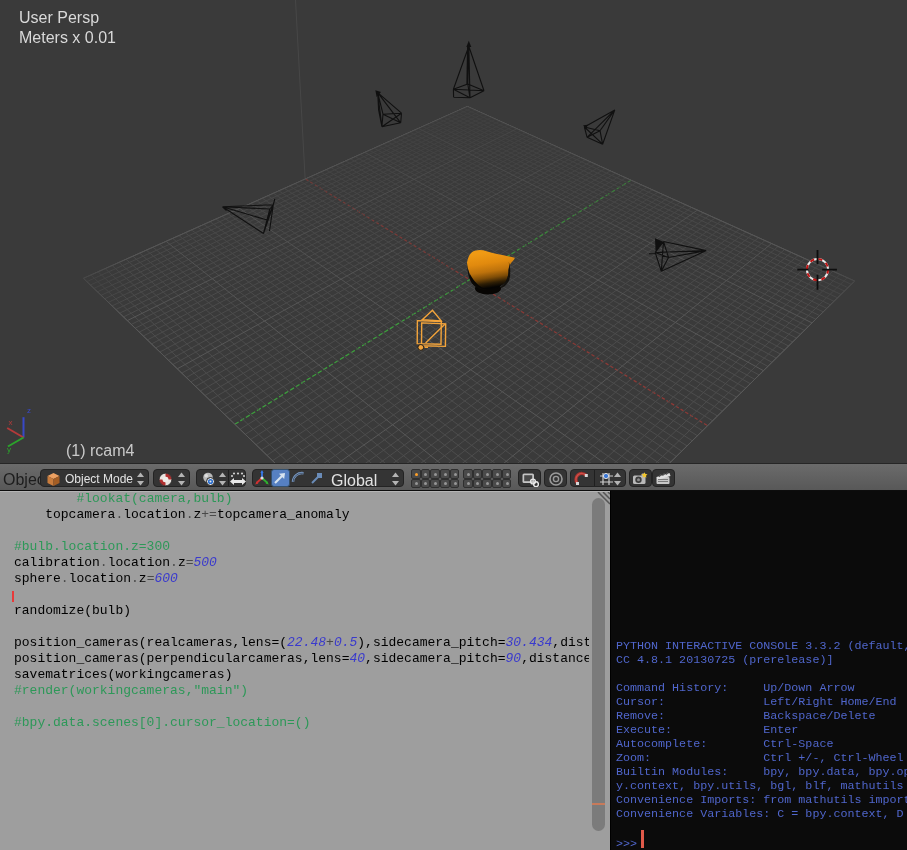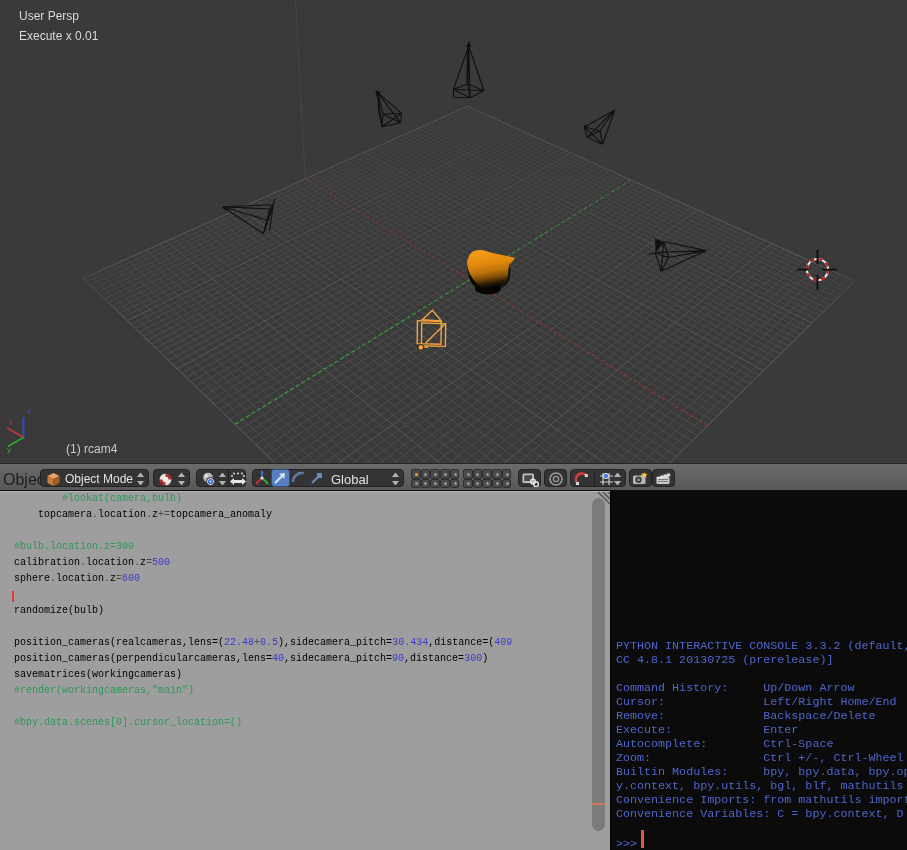--- a/index.html
+++ b/index.html
@@ -1,23 +1,23 @@
 <!DOCTYPE html>
 <html><head><meta charset="utf-8"><style>
 html,body{margin:0;padding:0;background:#000;}
 #page{position:relative;width:907px;height:850px;overflow:hidden;font-family:"Liberation Sans",sans-serif;}
 #vp{position:absolute;left:0;top:0;width:907px;height:463px;background:#3a3a3a;}
-.vptext{position:absolute;color:#d9d9d9;font-size:12px;}
+.vptext{position:absolute;color:#d9d9d9;font-size:16px;}
 #hdr{position:absolute;left:0;top:463px;width:907px;height:28px;background:linear-gradient(#6b6b6b,#585858);border-top:1px solid #262626;border-bottom:1px solid #0d0d0d;box-sizing:border-box;}
 #bot{position:absolute;left:0;top:491px;width:907px;height:359px;background:#a0a0a0;}
 #ted{position:absolute;left:0;top:0;width:610px;height:359px;background:#9e9e9e;overflow:hidden;border-top:1px solid #b5b5b5;box-sizing:border-box;}
 #con{position:absolute;left:610px;top:0;width:297px;height:359px;background:#0b0b0b;overflow:hidden;border-left:1px solid #000;}
 pre{margin:0;font-family:"Liberation Mono",monospace;}
-#code{position:absolute;left:14px;top:-1px;font-size:10px;line-height:16px;color:#000;width:575px;overflow:hidden;white-space:pre;}
-#code .c{color:#2d9858;} #code .n{color:#3a3acd;} #code .o{color:#4a4a4a;}
+#code{position:absolute;left:14px;top:-1px;font-size:13px;line-height:16px;color:#000;width:575px;overflow:hidden;white-space:pre;}
+#code .c{color:#2d9858;} #code .n{color:#3a3acd;font-style:italic;} #code .o{color:#4a4a4a;}
 #ctext{position:absolute;left:5px;top:148px;font-size:11.7px;line-height:14px;color:#5066cc;}
 </style></head><body>
 <div id="page">
 <div id="vp">
 <svg width="907" height="463">
 <defs>
 <linearGradient id="gfade" x1="0" y1="500" x2="0" y2="112" gradientUnits="userSpaceOnUse">
 <stop offset="0" stop-color="#3a3a3a" stop-opacity="0"></stop>
             <stop offset="0.45" stop-color="#3a3a3a" stop-opacity="0.06"></stop>
 <stop offset="0.75" stop-color="#3a3a3a" stop-opacity="0.3"></stop>
@@ -77,21 +77,21 @@
 <g stroke-width="2" fill="none">
           <path d="M23.5 437.5L23.5 417.2" stroke="#3848c8"></path>
           <path d="M23.5 437.5L7.2 428.0" stroke="#b33a3a"></path>
           <path d="M23.5 437.5L7.9 446.5" stroke="#2ba52b"></path>
         </g>
 <text x="27" y="413" font-size="8" fill="#3848c8">z</text>
 <text x="8.5" y="425" font-size="8" fill="#b33a3a">x</text>
 <text x="7" y="452" font-size="8" fill="#2ba52b">y</text>
       </svg>
 <div class="vptext" style="left:19px;top:9px;">User Persp</div>
-<div class="vptext" style="left:19px;top:29px;">Execute x 0.01</div>
+<div class="vptext" style="left:19px;top:29px;">Meters x 0.01</div>
 <div class="vptext" style="left:66px;top:442px;color:#c9c9c9;text-align:center;">(1) rcam4</div>
 </div>
 <div id="hdr">
       <div style="position:absolute;left:3px;top:7px;font-size:16px;color:#1d1d1d;">Object</div>
 <div style="position:absolute;left:40px;top:5px;width:109px;height:18px;background:#343434;border:1px solid #232323;border-radius:4px;box-sizing:border-box;">
         <svg width="15" height="15" viewBox="0 0 15 15" style="position:absolute;left:5px;top:1.5px;">
           <polygon points="7.5,1 13.5,4 7.5,7 1.5,4" fill="#eda162"></polygon>
           <polygon points="1.5,4 7.5,7 7.5,14 1.5,11" fill="#c97c3c"></polygon>
           <polygon points="13.5,4 7.5,7 7.5,14 13.5,11" fill="#a35d24"></polygon>
         </svg>
@@ -155,21 +155,21 @@
             <polygon points="13,3 12.2,9 7,3.8" fill="#d8e4f0"></polygon>
           </svg></div>
         <div style="position:absolute;left:38px;top:0px;width:17px;height:16px;"><svg width="16" height="16" viewBox="0 0 16 16">
             <path d="M2 12 A9 9 0 0 1 12.5 3.2" stroke="#7a9cc8" stroke-width="2.4" fill="none"></path>
             <path d="M2 12 A9 9 0 0 1 12.5 3.2" stroke="#44546a" stroke-width="1" fill="none"></path>
           </svg></div>
         <div style="position:absolute;left:56px;top:0px;width:17px;height:16px;"><svg width="16" height="16" viewBox="0 0 16 16">
             <path d="M3 13L9 7" stroke="#6a8cb8" stroke-width="2"></path>
             <rect x="8" y="3" width="5" height="5" fill="#6a8cb8"></rect>
           </svg></div>
-        <div style="position:absolute;left:78px;top:2px;font-size:13px;color:#e2e2e2;">Global</div>
+        <div style="position:absolute;left:78px;top:2px;font-size:16px;color:#e2e2e2;">Global</div>
         <svg width="9" height="14" viewBox="0 0 9 14" style="position:absolute;right:3px;top:2px;">
           <polygon points="4.5,0.5 8,5 1,5" fill="#b4b4b4"></polygon>
           <polygon points="4.5,13.5 8,9 1,9" fill="#b4b4b4"></polygon>
         </svg>
       </div>
 <div style="position:absolute;left:411.0px;top:5.0px;width:9.7px;height:9.5px;background:#4a4a4a;border:1px solid #2f2f2f;border-radius:2px;box-sizing:border-box;">
         <div style="position:absolute;left:2.8px;top:2.7px;width:3px;height:3px;border-radius:2px;background:#ffa028;"></div>
       </div>
 <div style="position:absolute;left:420.7px;top:5.0px;width:9.7px;height:9.5px;background:#4a4a4a;border:1px solid #2f2f2f;border-radius:2px;box-sizing:border-box;">
         <div style="position:absolute;left:2.8px;top:2.7px;width:3px;height:3px;border-radius:2px;background:#969696;"></div>

